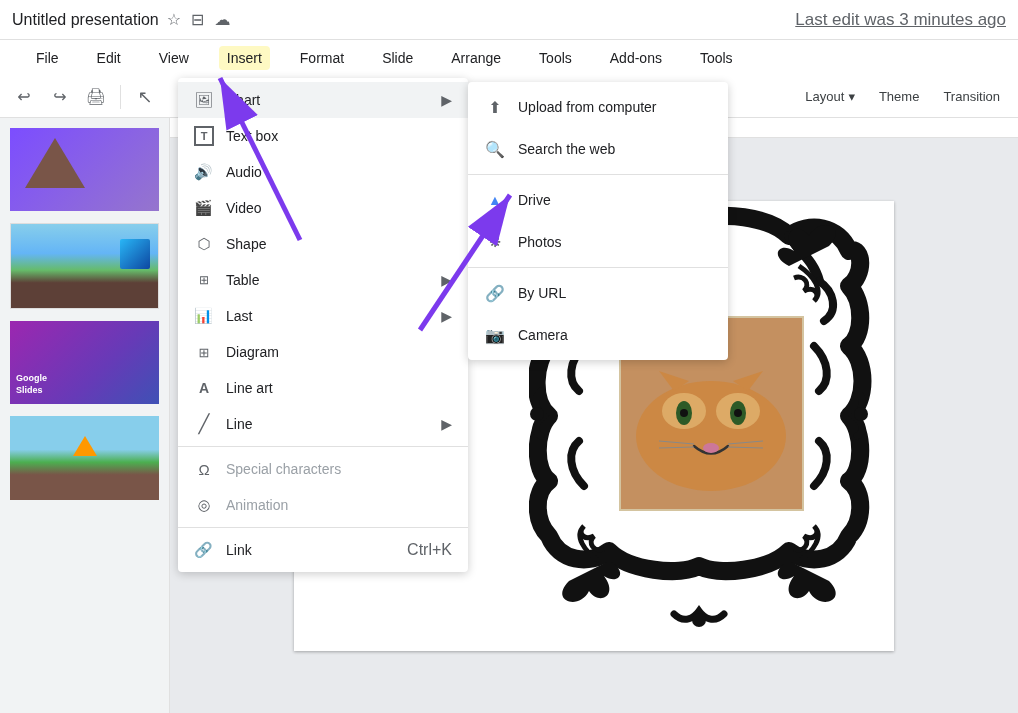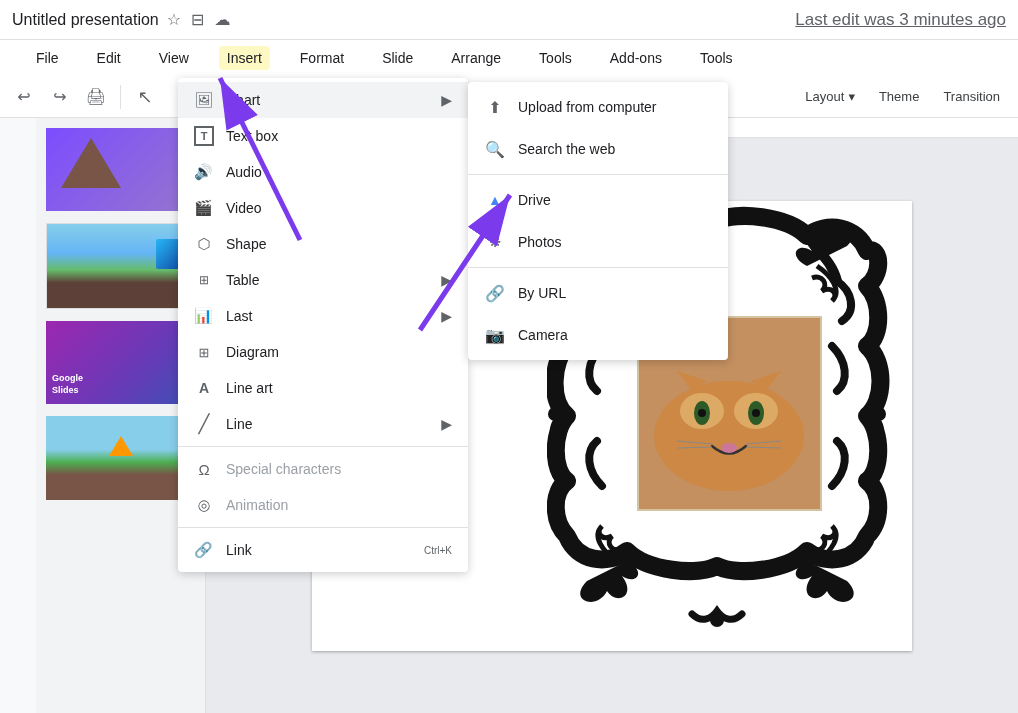--- a/index.html
+++ b/index.html
@@ -42,21 +42,21 @@
     }
     .toolbar-right-btn {
       padding: 4px 10px; border-radius: 4px; cursor: pointer; font-size: 13px; color: #3c4043;
       border: none; background: none;
     }
     .toolbar-right-btn.has-arrow::after { content: '▾'; margin-left: 4px; }
     .last-edit { color: #5f6368; font-size: 13px; text-decoration: underline; cursor: pointer; }
 
     
     .main-layout {
-      display: flex; height: calc(713px - 40px - 36px - 42px); padding-left: 36px;
+      display: flex; height: calc(713px - 40px - 36px - 42px);
     }
 
     
     .slide-panel {
       width: 170px; background: #f1f3f4; border-right: 1px solid #e0e0e0;
       overflow-y: auto; padding: 8px;
     }
     .slide-thumb {
       margin-bottom: 8px; border: 2px solid transparent; border-radius: 2px; cursor: pointer;
       overflow: hidden;
@@ -392,21 +392,21 @@
   <div class="dropdown-item disabled">
     <span class="item-icon">◎</span>
     <span>Animation</span>
   </div>
   <div class="dropdown-separator"></div>
   <div class="dropdown-item" style="justify-content: space-between;">
     <span style="display:flex; align-items:center; gap:12px;">
       <span class="item-icon">🔗</span>
       <span>Link</span>
     </span>
-    <span style="color:#5f6368; font-size:10px;text-align:right;">Ctrl+K</span>
+    <span style="color:#5f6368; font-size:16px;text-align:right;">Ctrl+K</span>
   </div>
 </div>
 
 <svg style="position:fixed; top:0; left:0; width:1018px; height:713px; pointer-events:none; z-index:3000;">
 
   <defs>
     <marker id="arrowhead1" markerWidth="10" markerHeight="7" refX="10" refY="3.5" orient="auto">
       <polygon points="0 0, 10 3.5, 0 7" fill="#7c3aed"></polygon>
     </marker>
     <marker id="arrowhead2" markerWidth="10" markerHeight="7" refX="10" refY="3.5" orient="auto">

